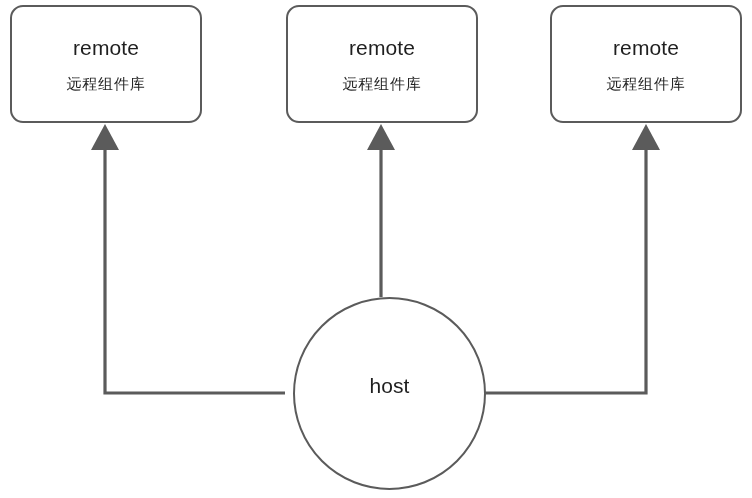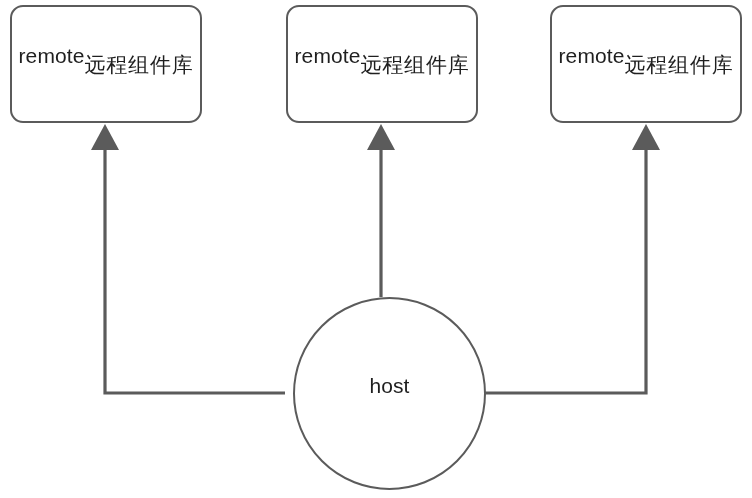--- a/index.html
+++ b/index.html
@@ -24,21 +24,21 @@
     width: 752px;
     height: 498px;
   }
   .node-box {
     position: absolute;
     box-sizing: border-box;
     background: #ffffff;
     border: 2.4px solid #5b5b5b;
     border-radius: 13px;
     display: flex;
-    flex-direction: row;
+    flex-direction: column;
     align-items: center;
     justify-content: center;
     z-index: 2;
   }
   .node-circle {
     position: absolute;
     box-sizing: border-box;
     background: #ffffff;
     border: 2.4px solid #5b5b5b;
     border-radius: 50%;
@@ -49,21 +49,21 @@
     z-index: 2;
   }
   .line-en {
     font-size: 21px;
     color: #1f1f1f;
     line-height: 1.0;
     letter-spacing: 0.1px;
     white-space: nowrap;
   }
   .line-cn {
-    font-size: 21px;
+    font-size: 15px;
     color: #1f1f1f;
     line-height: 1.0;
     letter-spacing: 0.8px;
     white-space: nowrap;
   }
   .box-line-en { margin-bottom: 18px; }
   .circle-line-en { margin-bottom: 16px; }
 </style>
 </head>
 <body>

